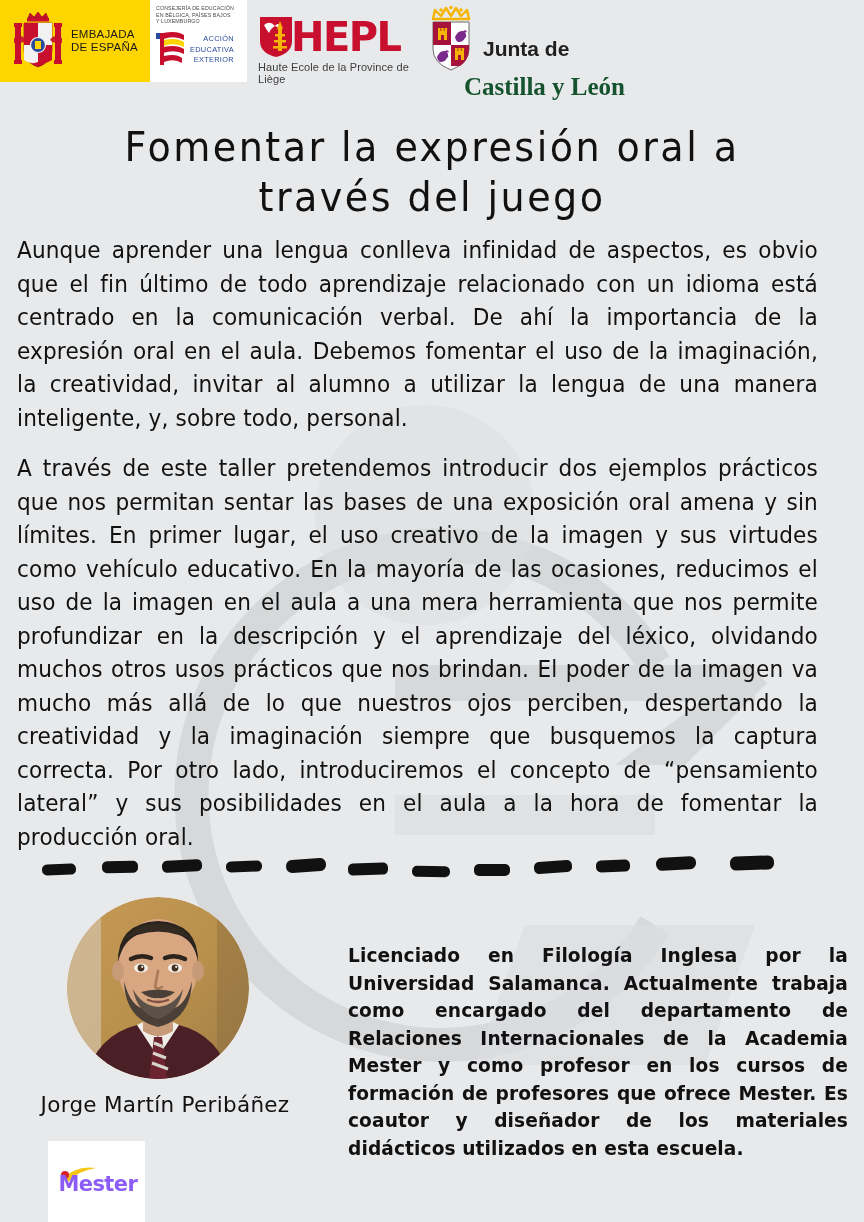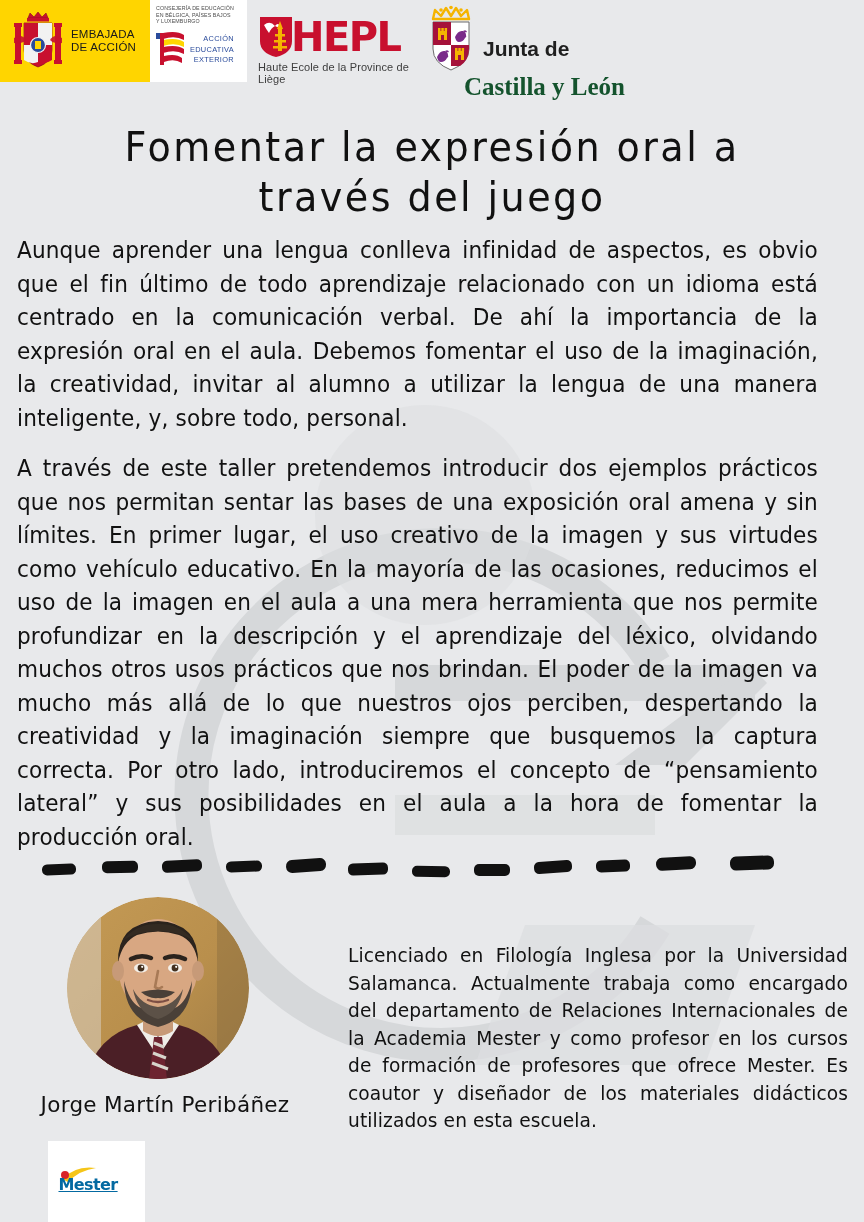--- a/index.html
+++ b/index.html
@@ -225,20 +225,21 @@
     left: 348px;
     top: 942px;
     width: 500px;
     z-index: 2;
     font-family: "DejaVu Sans", sans-serif;
     font-size: 18.6px;
     line-height: 27.5px;
     color: #111111;
     text-align: justify;
     letter-spacing: 0.1px;
+    font-weight: bold;
   }
   #presenter-bio p { margin: 0; }
 
   
   #logo-mester {
     position: absolute;
     left: 48px;
     top: 1141px;
     width: 97px;
     height: 81px;
@@ -252,25 +253,24 @@
     position: relative;
     width: 82px;
     height: 34px;
   }
   #logo-mester .mester-word {
     position: absolute;
     left: 3px;
     top: 8px;
     font-family: "DejaVu Sans", sans-serif;
     font-weight: bold;
-    font-size: 16px;
+    font-size: 21px;
     line-height: 23px;
-    color: #0369a1;
+    color: #8b5cf6;
     letter-spacing: -0.6px;
-    text-decoration: underline;
   }
 </style>
 </head>
 <body>
 
 <svg id="watermark" viewBox="0 0 690 790">
   <g fill="none" stroke="#d6d8da" stroke-width="34">
     <path d="M 560 300 A 250 250 0 1 0 560 560"></path>
   </g>
   <path d="M 300 300 L 660 300 L 660 336 L 300 336 Z" fill="#d6d8da"></path>
@@ -301,21 +301,21 @@
       <path d="M12 35 L26 35 L26 52 Q19 55 12 50 Z" fill="#f2f2f2"></path>
       <path d="M26 35 L40 35 L40 50 Q33 55 26 52 Z" fill="#C8102E"></path>
       <circle cx="26" cy="35" r="7.5" fill="#2a4b9b" stroke="#f2f2f2" stroke-width="1.2"></circle>
       <path d="M23 31 h6 v8 h-6 Z" fill="#FFD500"></path>
 
       <path d="M2 28 Q10 23 14 30 Q10 34 2 33 Z" fill="#C8102E" opacity="0.9"></path>
       <path d="M50 28 Q42 23 38 30 Q42 34 50 33 Z" fill="#C8102E" opacity="0.9"></path>
     </svg>
     <div class="emb-text">
       <div>EMBAJADA</div>
-      <div>DE ACCIÓN</div>
+      <div>DE ESPAÑA</div>
     </div>
   </div>
 
   <div id="logo-consejeria">
     <div class="cons-head">
       <div>CONSEJERÍA DE EDUCACIÓN</div>
       <div>EN BÉLGICA, PAÍSES BAJOS</div>
       <div>Y LUXEMBURGO</div>
     </div>
     <div class="cons-body">

